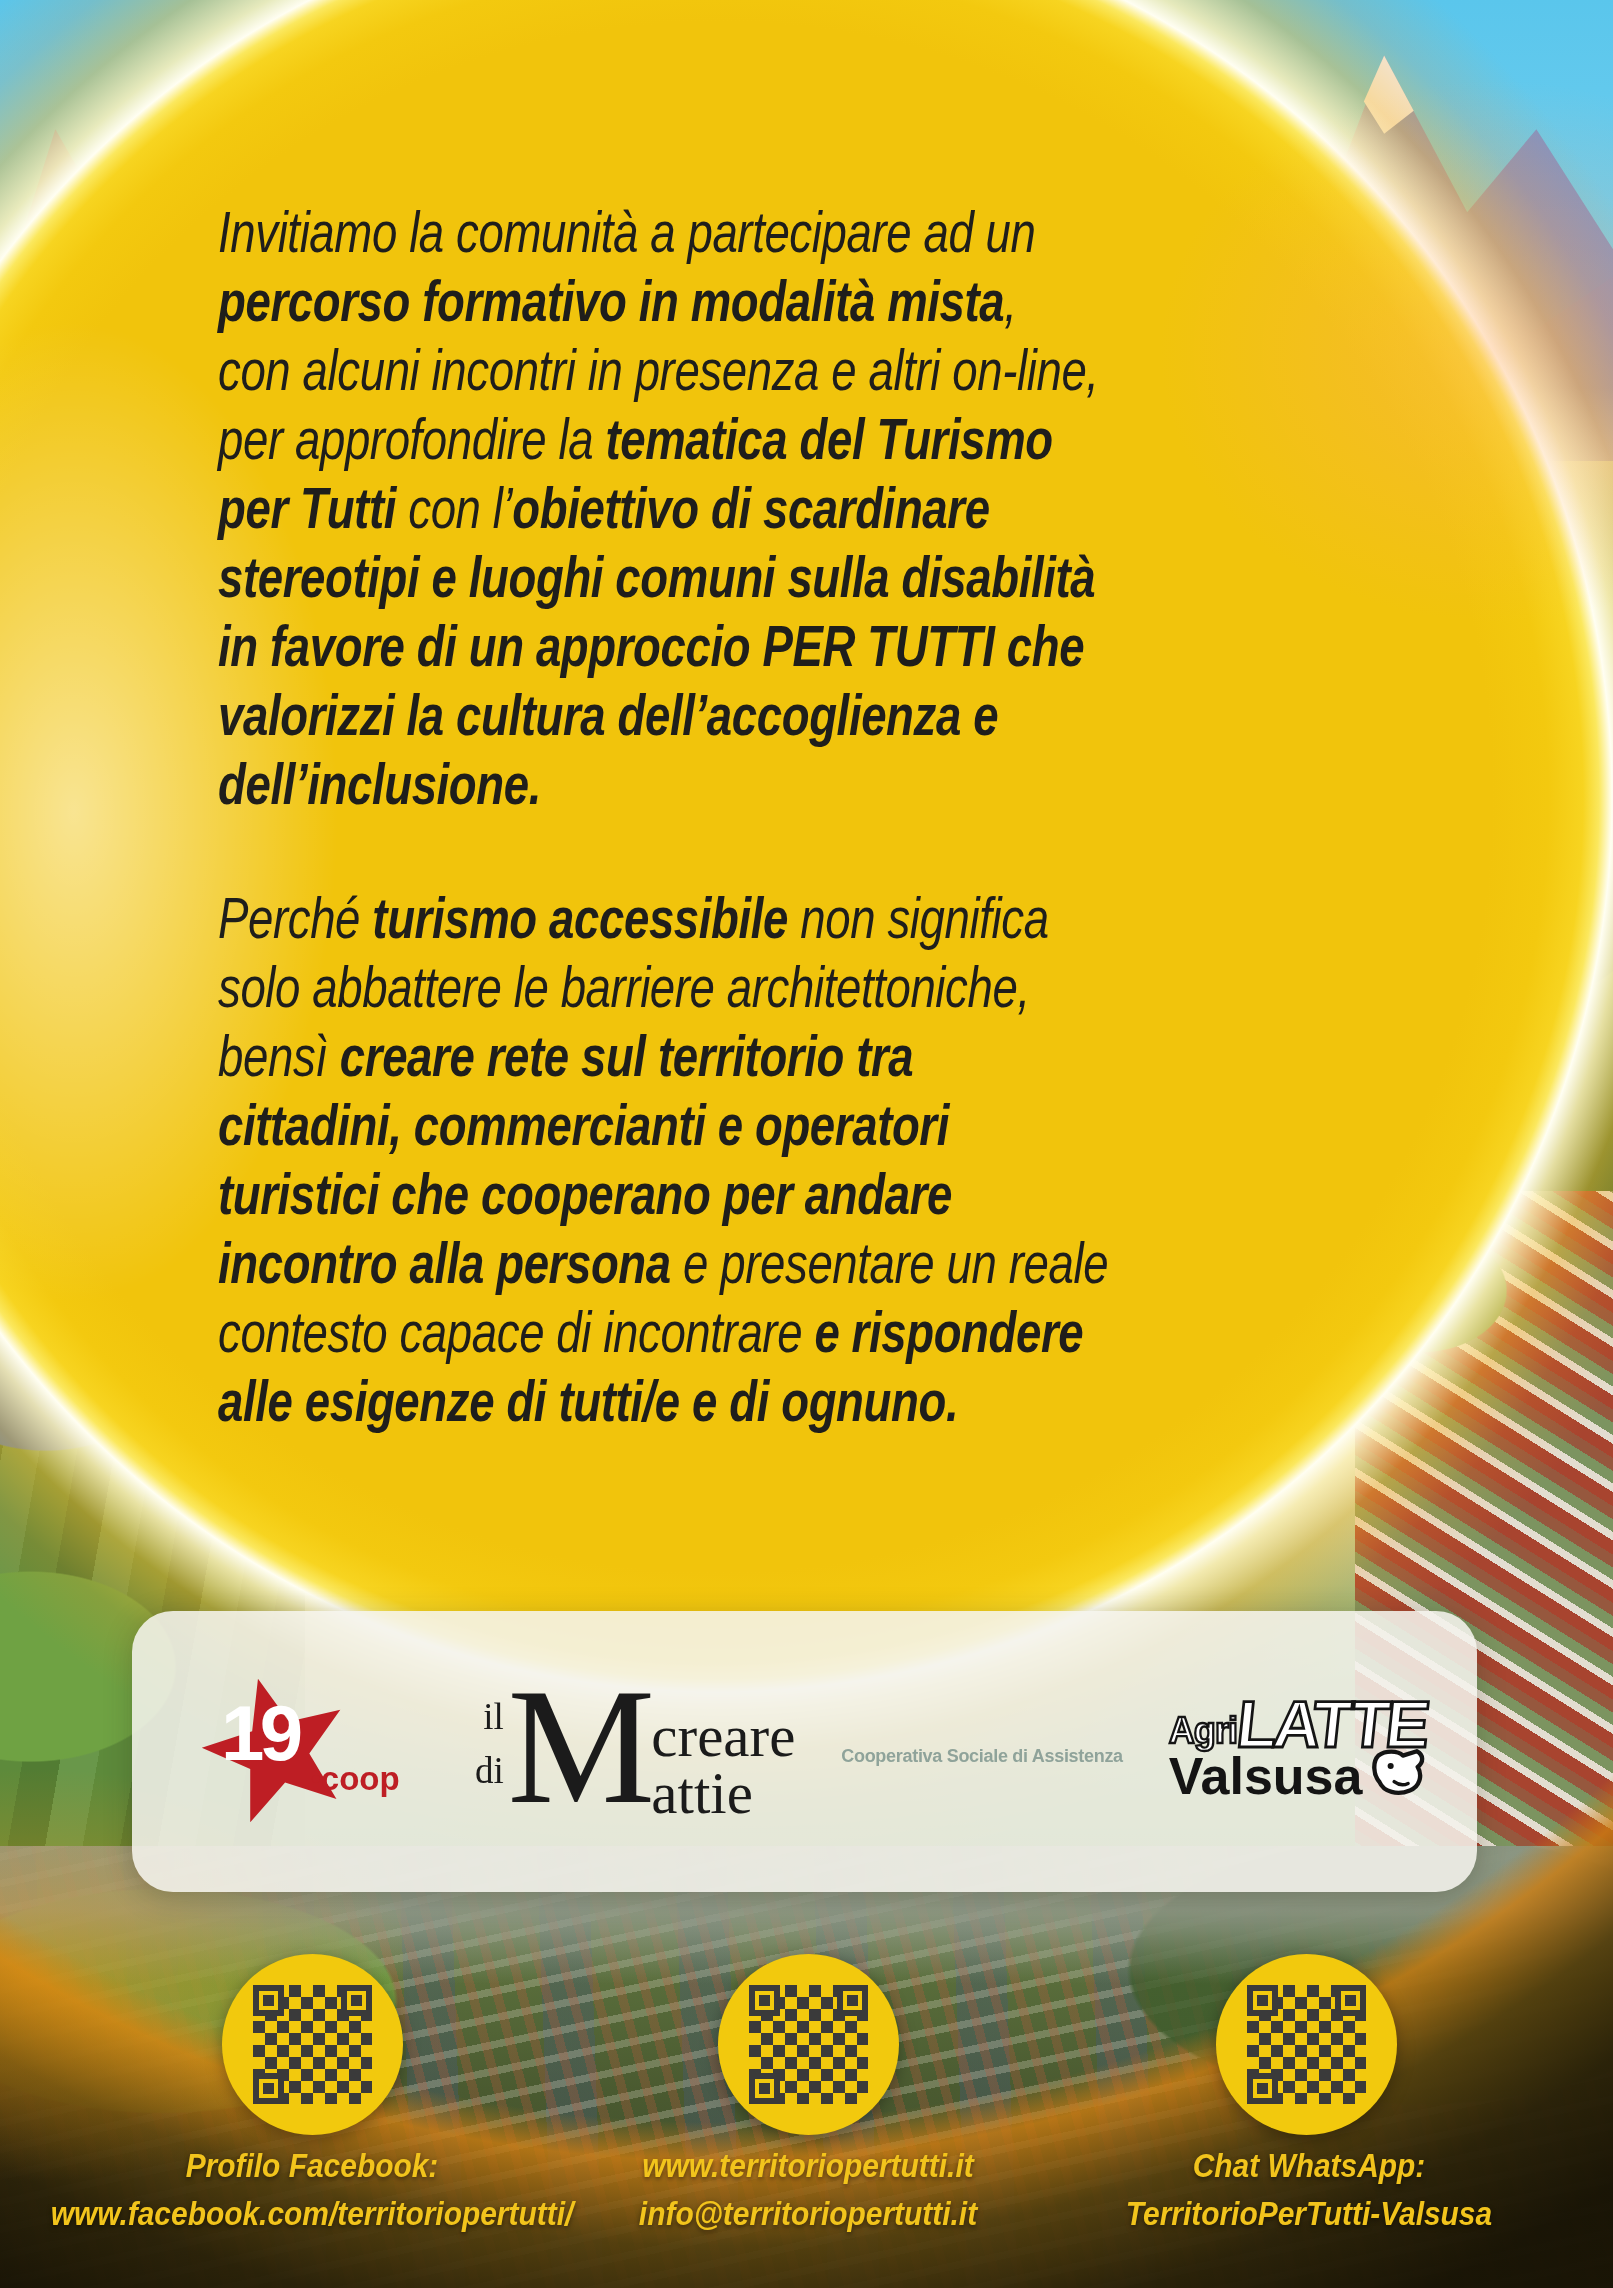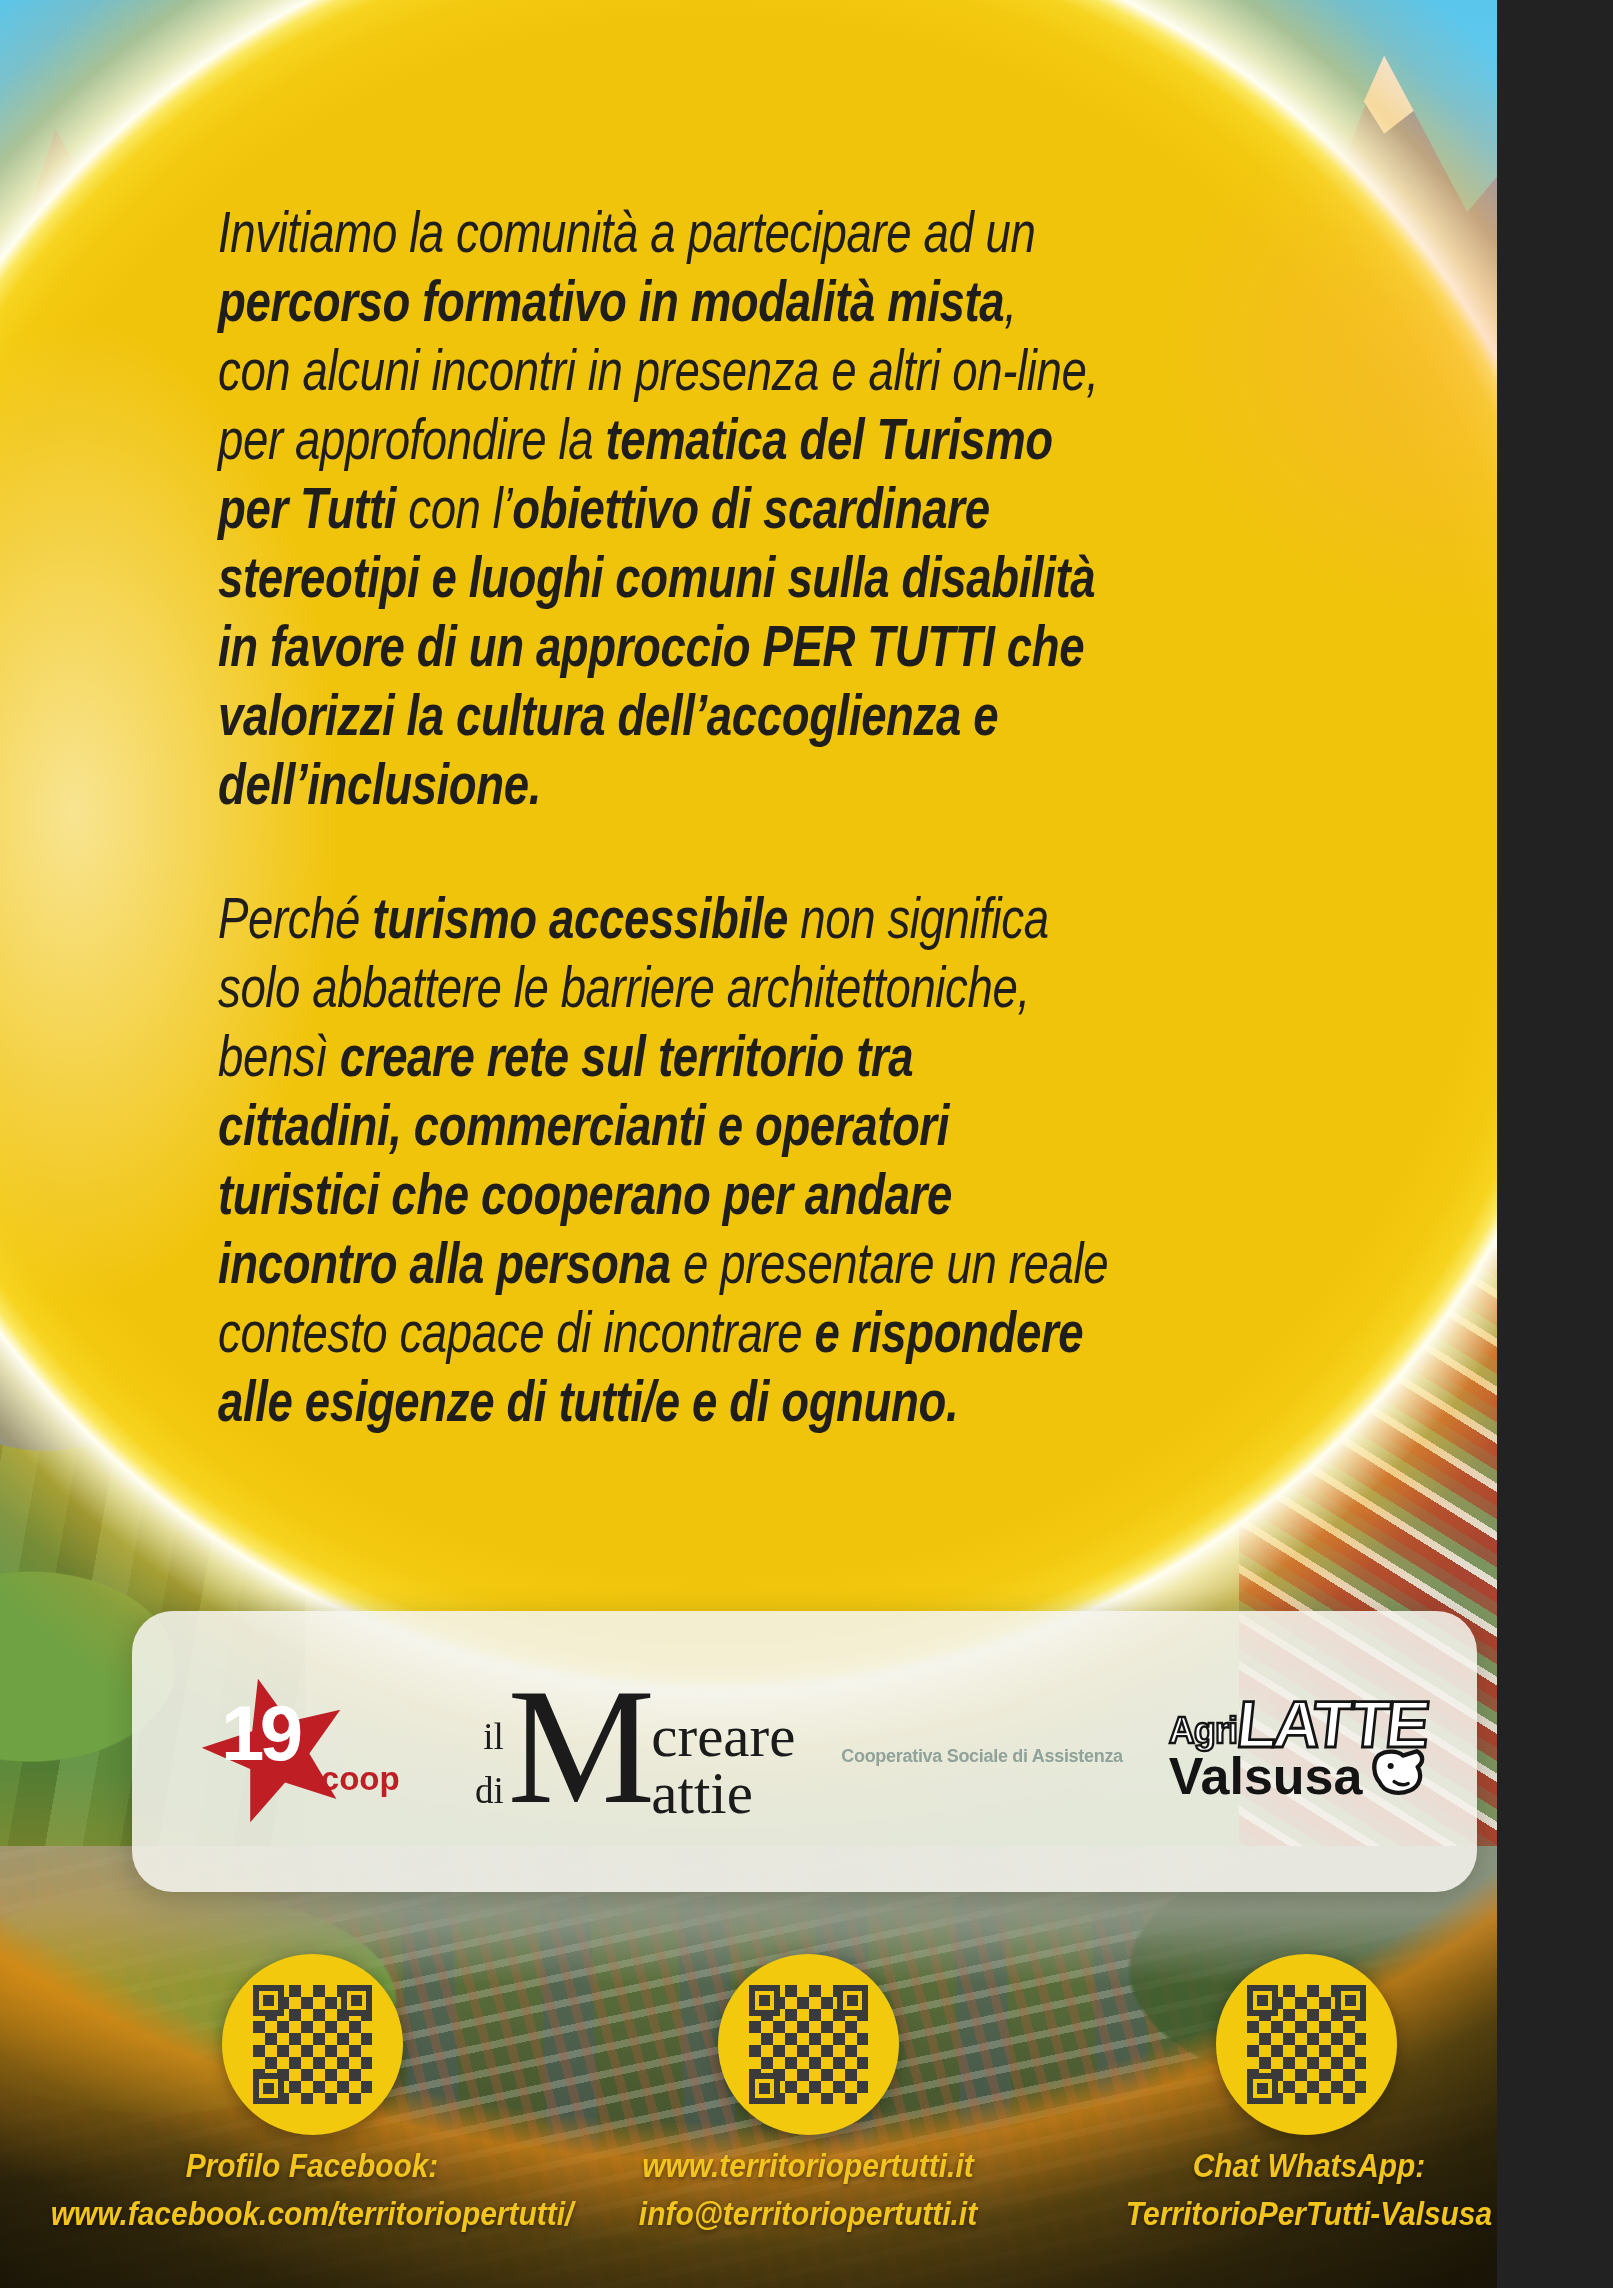--- a/index.html
+++ b/index.html
@@ -1,16 +1,16 @@
 <!DOCTYPE html>
 <html style="font-size:14.8px"><head>
 <meta charset="utf-8">
 <style>
   html,body{margin:0;padding:0;background:#222;}
-  .poster{position:relative;width:1497px;height:2289px;overflow:hidden;
+  .poster{position:relative;width:1613px;height:2289px;overflow:hidden;
           font-family:"Liberation Sans",sans-serif;background:#7fd4f0;}
 
   
   .photo-sky{position:absolute;inset:0;
      background:linear-gradient(180deg,#5ac6ec 0%,#7fd4f0 18%,#aee3f6 32%,#dff2f8 46%,#eef5ef 60%,#9dbb7e 70%,#6f9850 80%,#5d8443 100%);}
   .mountains{position:absolute;top:0;left:0;}
   .photo-left{position:absolute;left:0;top:397px;width:305px;height:1587px;
      background:
        radial-gradient(166px 111px at 20% 12%,#7fae4e 0 60%,transparent 61%),
        radial-gradient(203px 129px at 65% 30%,#35602a 0 60%,transparent 61%),
@@ -71,21 +71,21 @@
   .logo{position:relative;display:flex;align-items:center;}
 
   
   .logo-19{width:249px;height:175px;}
   .l19-num{position:absolute;left:41px;top:24px;font-size:78px;font-weight:bold;color:#fff;letter-spacing:-4.6px;}
   .l19-coop{position:absolute;left:131px;top:96px;font-size:33px;font-weight:bold;color:#be1e24;white-space:nowrap;}
   .l19-coop .dot{font-size:28px;vertical-align:1.8px;}
 
   
   .logo-mulino{font-family:"Liberation Serif",serif;color:#1b1b1b;align-items:flex-start;}
-  .mul-prefix{display:flex;flex-direction:column;font-size:37px;line-height:54px;margin-top:28px;margin-right:3.7px;text-align:right;font-family:Liberation Serif, serif;}
+  .mul-prefix{display:flex;flex-direction:column;font-size:37px;line-height:54px;margin-top:8px;margin-right:3.7px;text-align:right;font-family:Liberation Serif, serif;}
   .mul-m{font-size:166px;line-height:137px;margin-top:-3.7px;}
   .mul-words{display:flex;flex-direction:column;font-size:59px;line-height:57px;margin-top:26px;margin-left:-3.7px;}
 
   
   .logo-csda{flex-direction:column;align-items:flex-start;}
   .csda-top{display:flex;align-items:flex-end;}
   .csda-name{font-size:59px;font-weight:bold;color:#2b47a8;letter-spacing:-1.8px;line-height:54px;}
   .csda-sc{font-size:29.5px;font-weight:bold;color:#2b47a8;margin:0 5.5px 0 3.7px;}
   .csda-icon{margin-left:3.7px;}
   .csda-sub{font-size:18px;font-weight:bold;color:#8fa39a;margin-top:9.2px;letter-spacing:-0.3px;}

